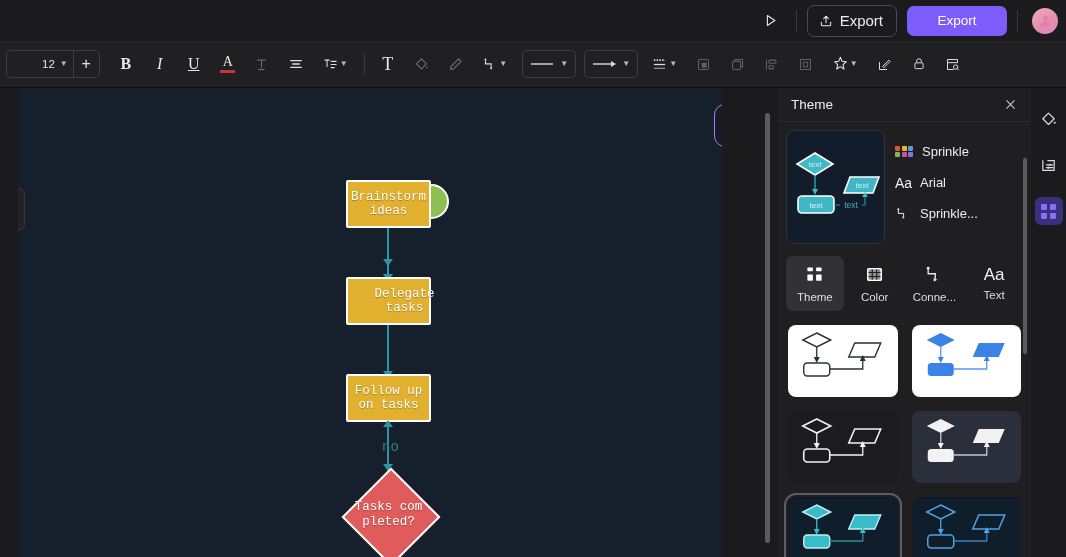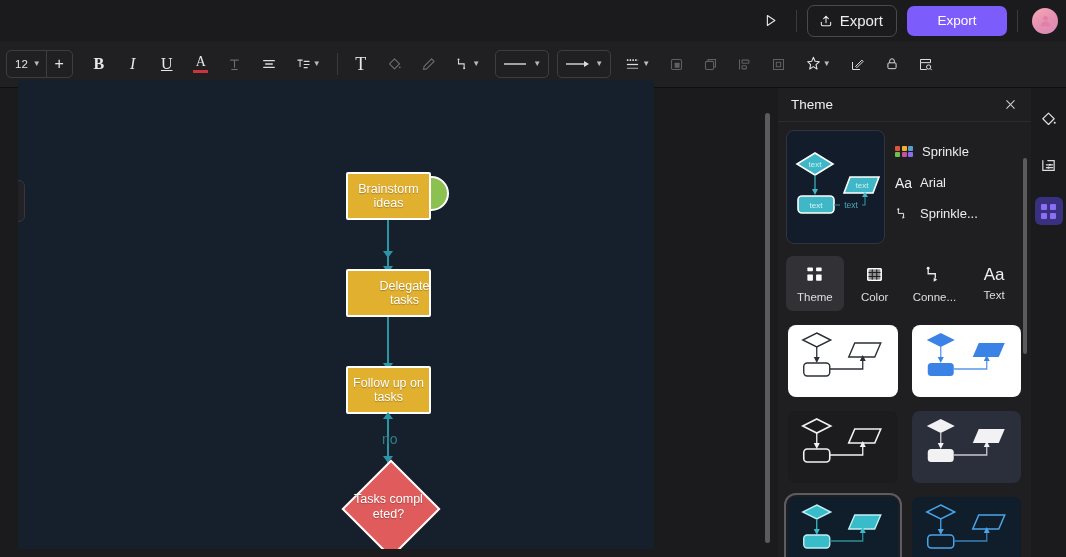--- a/index.html
+++ b/index.html
@@ -54,20 +54,21 @@
   }
   .fontsize-group{
     display:flex;align-items:center;height:26px;
     border:1px solid #3e3e42;border-radius:5px;overflow:hidden;
     margin-right:9px;
   }
   .fs-val{
     display:flex;align-items:center;gap:5px;
     padding:0 5px 0 8px;height:26px;font-size:11.5px;color:#e3e3e5;
     cursor:pointer;
+    margin-left:27px;
   }
   .fs-plus{
     width:25px;height:26px;border-left:1px solid #3e3e42;
     display:flex;align-items:center;justify-content:center;
     font-size:16px;color:#e3e3e5;cursor:pointer;
   }
   .tb-btn{
     width:28px;height:28px;border-radius:5px;
     display:flex;align-items:center;justify-content:center;
     cursor:pointer;margin:0 3px;flex:0 0 auto;position:relative;
@@ -77,22 +78,22 @@
   .tb-box{
     display:flex;align-items:center;justify-content:center;gap:3px;
     height:26px;width:52px;border:1px solid #3e3e42;border-radius:5px;
     margin:0 4px;cursor:pointer;flex:0 0 auto;
   }
   .tsep{width:1px;height:22px;background:#3a3a3d;margin:0 6px;flex:0 0 auto;}
   .caret{font-size:8px;color:#b9b9be;line-height:1;}
 
   
   .canvas{
-    position:absolute;left:18px;top:80px;width:636px;height:469px;
-    background:#16202c;overflow:hidden;
+    position:absolute;left:18px;top:88px;width:704px;height:469px;
+    background:#16202c;overflow:hidden;font-family:Liberation Mono, monospace;
   }
   .canvas-scroll{
     position:absolute;left:765px;top:113px;width:5px;height:430px;
     background:#5b5b5e;border-radius:3px;
   }
   .left-handle{
     position:absolute;left:-7px;top:100px;width:12px;height:40px;
     border:1px solid #37373b;border-radius:6px;background:#222226;
   }
 

